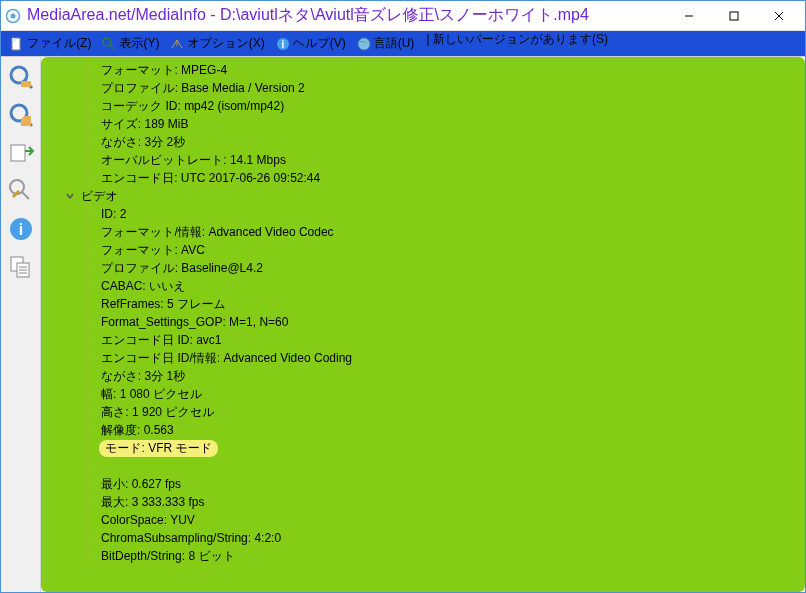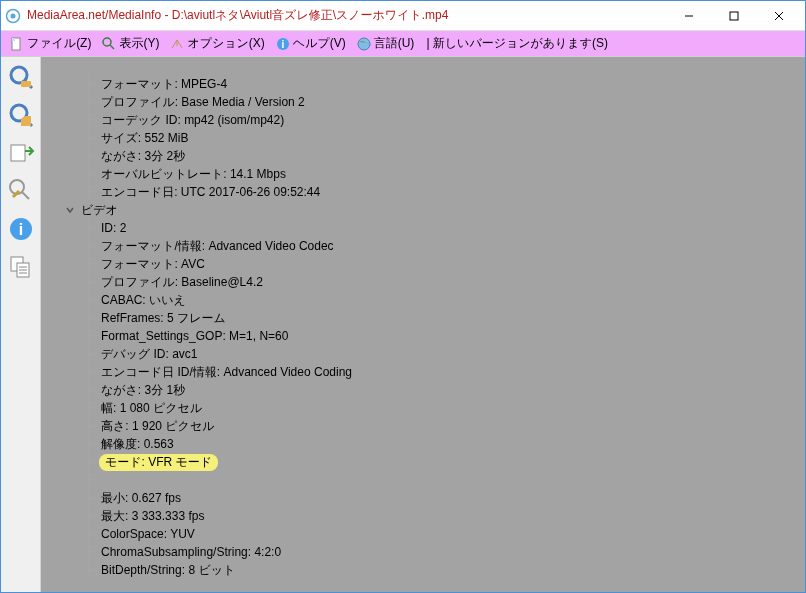--- a/index.html
+++ b/index.html
@@ -1,31 +1,31 @@
 <!DOCTYPE html>
 <html><head>
 <meta charset="utf-8">
 <style>
   * { margin: 0; padding: 0; box-sizing: border-box; }
   html, body { width: 806px; height: 593px; font-family: "MS Gothic", "Meiryo", sans-serif; font-size: 12px; background: #fff; overflow: hidden; }
   .window { width: 806px; height: 593px; border: 1px solid #4a90d9; display: flex; flex-direction: column; }
   .titlebar { height: 30px; background: #fff; display: flex; align-items: center; padding: 0 4px; border-bottom: 1px solid #e0e0e0; }
   .titlebar .app-icon { width: 16px; height: 16px; margin-right: 6px; }
-  .titlebar .title { flex: 1; font-size: 12px; color: #b91c1c; }
+  .titlebar .title { flex: 1; font-size: 16px; color: #6d28d9; }
   .titlebar .win-controls { display: flex; }
   .titlebar .win-btn { width: 45px; height: 28px; display: flex; align-items: center; justify-content: center; cursor: pointer; }
-  .menubar { height: 26px; background: #f0abfc; display: flex; align-items: center; padding: 0 4px; border-bottom: 1px solid #d0d0d0; gap: 2px; }
+  .menubar { height: 26px; background: #1d4ed8; display: flex; padding: 0 4px; border-bottom: 1px solid #d0d0d0; gap: 2px; }
   .menu-item { display: flex; align-items: center; padding: 2px 4px; cursor: pointer; gap: 2px; }
   .menu-item .icon { width: 16px; height: 16px; }
   .menu-item .label { font-size: 12px; }
   .update-notice { margin-left: 6px; font-size: 12px; }
   .main { flex: 1; display: flex; overflow: hidden; }
   .sidebar { width: 40px; background: #f0f0f0; display: flex; flex-direction: column; align-items: center; padding-top: 4px; gap: 6px; border-right: 1px solid #d4d4d4; }
   .sidebar .tool-btn { width: 32px; height: 32px; display: flex; align-items: center; justify-content: center; cursor: pointer; }
-  .tree { flex: 1; overflow: auto; padding: 18px 0; background: #a3a3a3; }
+  .tree { flex: 1; overflow: auto; padding: 4px 0; background: #84cc16; border-radius: 6px; }
   .tree-node { display: flex; align-items: center; height: 18px; font-size: 12px; color: #000; white-space: nowrap; }
   .tree-node .indent { display: inline-block; }
   .tree-node .expander { width: 14px; height: 14px; display: inline-flex; align-items: center; justify-content: center; cursor: pointer; margin-right: 2px; }
   .tree-node .label { padding: 0 2px; }
   .tree-node .hl { background: #f5f07a; border-radius: 8px; padding: 0 6px; }
 </style>
 </head>
 <body>
 
 <div class="window">
@@ -168,21 +168,21 @@
               <line x1="2" y1="9" x2="10" y2="9" stroke="#aaa" stroke-dasharray="1,1"></line>
             </svg></span>
           <span class="label">コーデック ID: mp42 (isom/mp42)</span>
         </div>
         <div class="tree-node">
           <span class="indent" style="width: 46px; border-right: 0px;"></span>
           <span style="display: inline-block; width: 12px; height: 18px; position: relative;"><svg width="12" height="18">
               <line x1="2" y1="0" x2="2" y2="18" stroke="#aaa" stroke-dasharray="1,1"></line>
               <line x1="2" y1="9" x2="10" y2="9" stroke="#aaa" stroke-dasharray="1,1"></line>
             </svg></span>
-          <span class="label">サイズ: 552 MiB</span>
+          <span class="label">サイズ: 189 MiB</span>
         </div>
         <div class="tree-node">
           <span class="indent" style="width: 46px; border-right: 0px;"></span>
           <span style="display: inline-block; width: 12px; height: 18px; position: relative;"><svg width="12" height="18">
               <line x1="2" y1="0" x2="2" y2="18" stroke="#aaa" stroke-dasharray="1,1"></line>
               <line x1="2" y1="9" x2="10" y2="9" stroke="#aaa" stroke-dasharray="1,1"></line>
             </svg></span>
           <span class="label">ながさ: 3分 2秒</span>
         </div>
         <div class="tree-node">
@@ -265,21 +265,21 @@
               <line x1="2" y1="9" x2="10" y2="9" stroke="#aaa" stroke-dasharray="1,1"></line>
             </svg></span>
           <span class="label">Format_Settings_GOP: M=1, N=60</span>
         </div>
         <div class="tree-node">
           <span class="indent" style="width: 46px; border-right: 0px;"></span>
           <span style="display: inline-block; width: 12px; height: 18px; position: relative;"><svg width="12" height="18">
               <line x1="2" y1="0" x2="2" y2="18" stroke="#aaa" stroke-dasharray="1,1"></line>
               <line x1="2" y1="9" x2="10" y2="9" stroke="#aaa" stroke-dasharray="1,1"></line>
             </svg></span>
-          <span class="label">デバッグ ID: avc1</span>
+          <span class="label">エンコード日 ID: avc1</span>
         </div>
         <div class="tree-node">
           <span class="indent" style="width: 46px; border-right: 0px;"></span>
           <span style="display: inline-block; width: 12px; height: 18px; position: relative;"><svg width="12" height="18">
               <line x1="2" y1="0" x2="2" y2="18" stroke="#aaa" stroke-dasharray="1,1"></line>
               <line x1="2" y1="9" x2="10" y2="9" stroke="#aaa" stroke-dasharray="1,1"></line>
             </svg></span>
           <span class="label">エンコード日 ID/情報: Advanced Video Coding</span>
         </div>
         <div class="tree-node">

